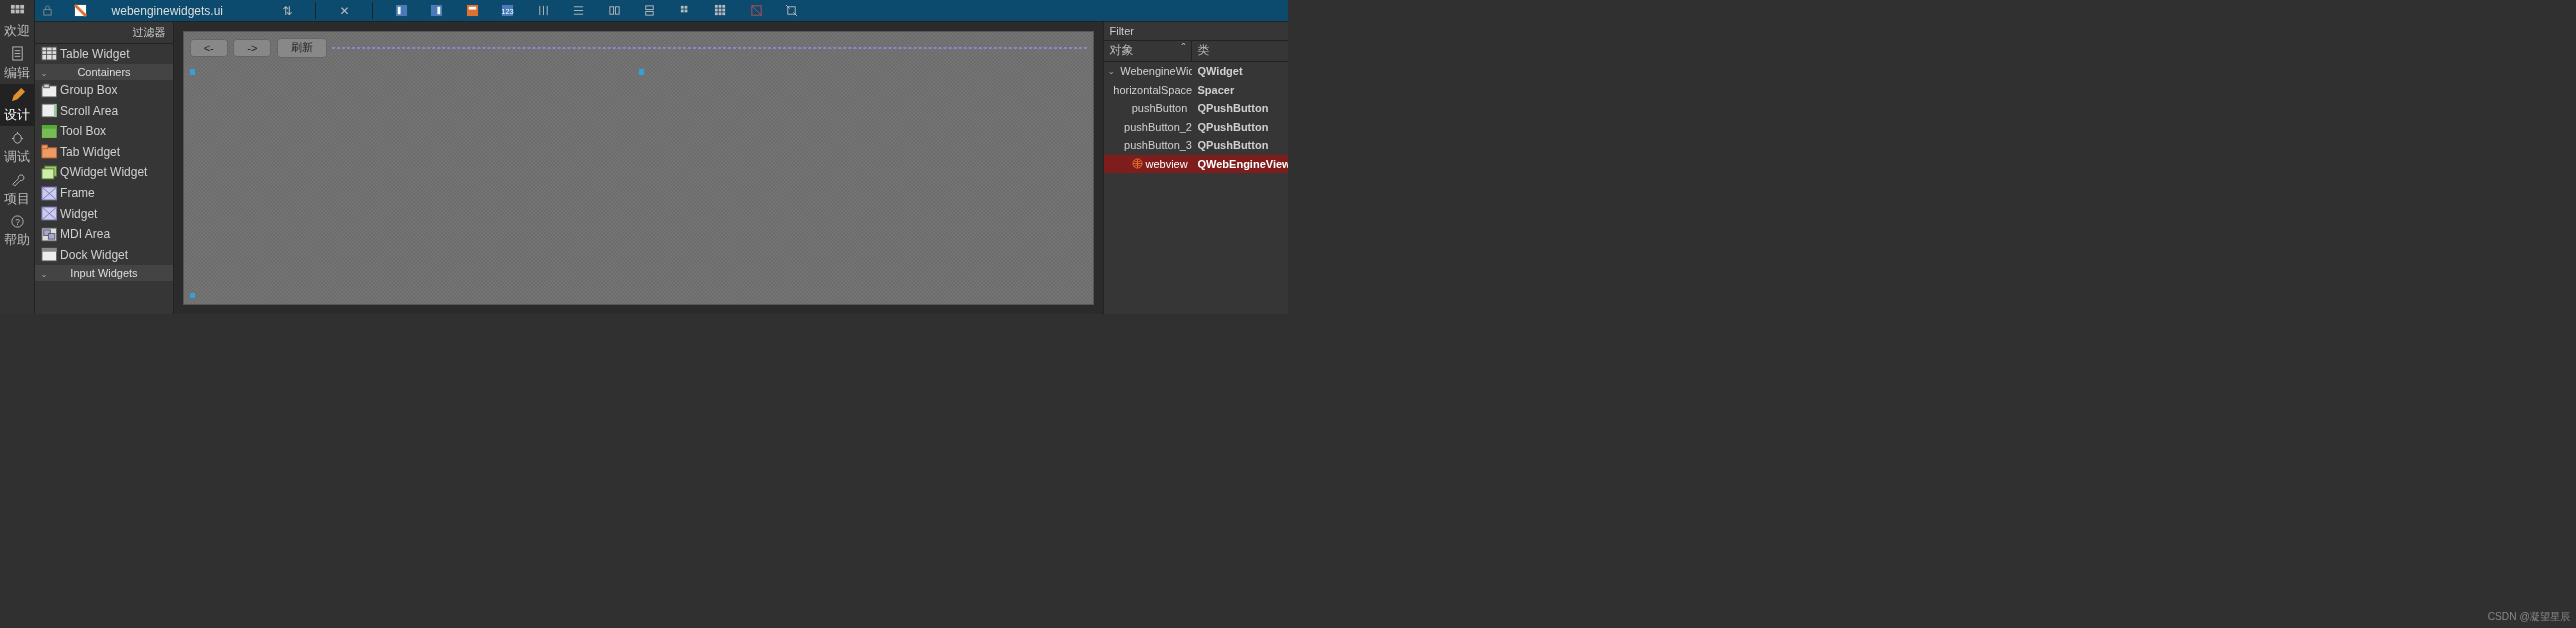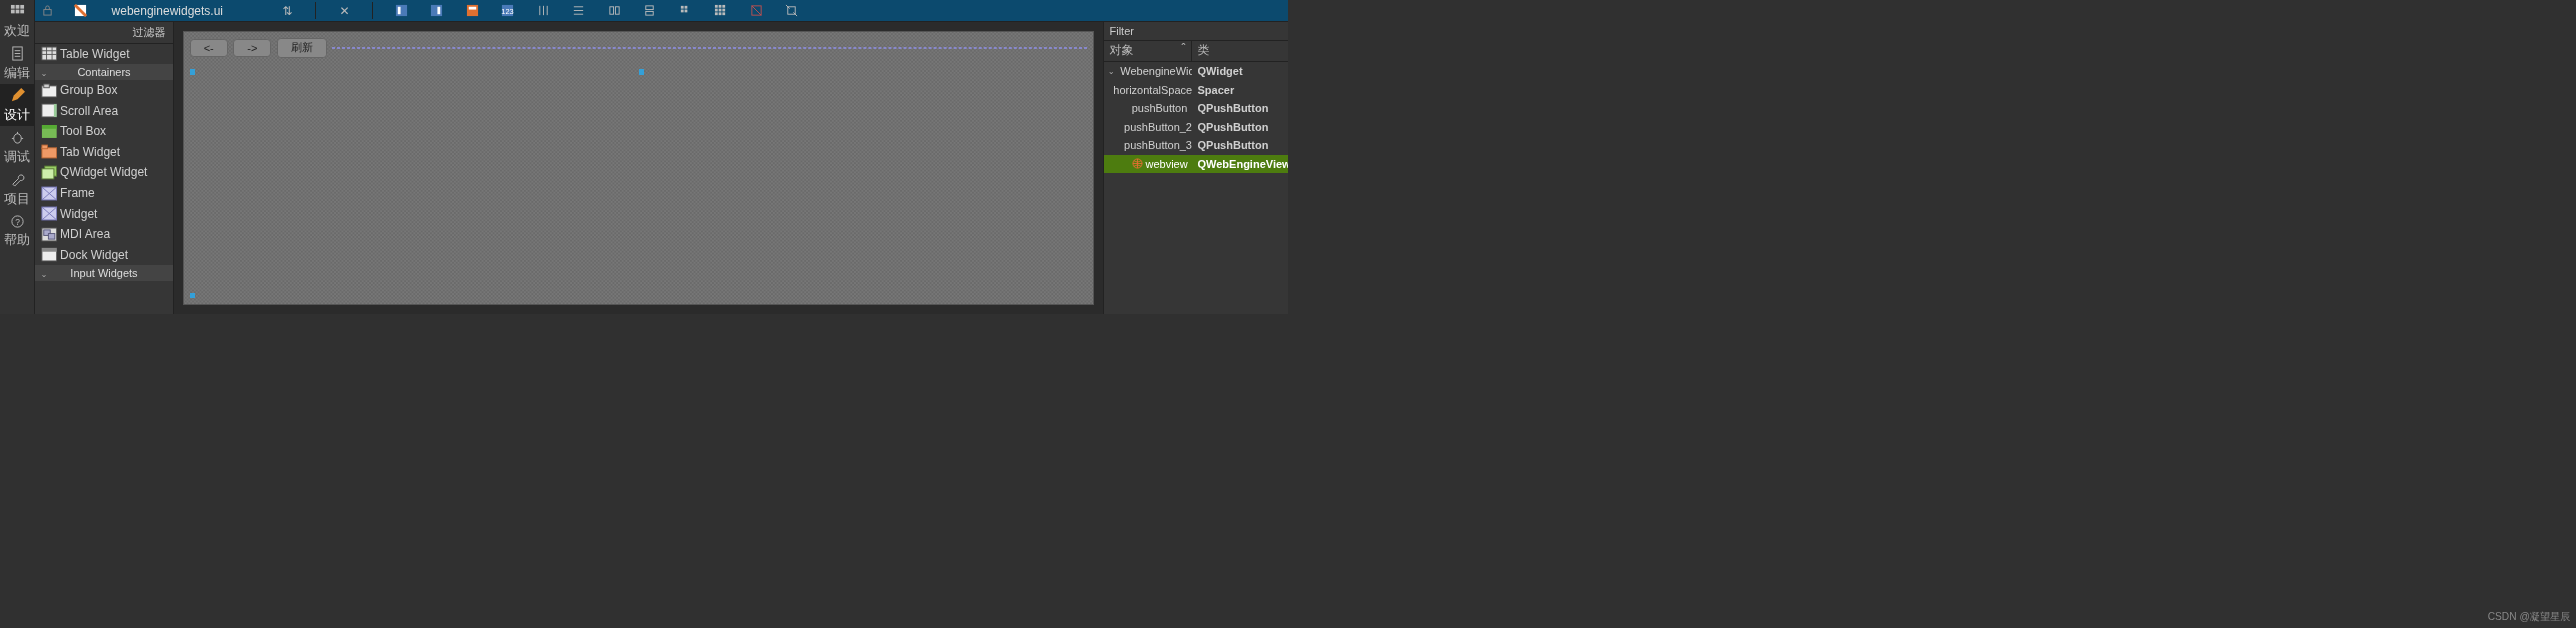--- a/index.html
+++ b/index.html
@@ -32,21 +32,21 @@
 .inspector { width: 185px; background: #363636; border-left: 0.9px solid #222; display: flex; flex-direction: column; }
 .insp-filter { padding: 2.8px 5.5px; color: #ccc; font-size: 11px; border-bottom: 0.9px solid #222; }
 .insp-head { display: flex; font-size: 12px; color: #bbb; border-bottom: 0.9px solid #222; }
 .insp-head > div { padding: 1.8px 5.5px; }
 .col-obj { width: 88px; border-right: 0.9px solid #222; display: flex; justify-content: space-between; }
 .col-cls { flex: 1; }
 .insp-tree { flex: 1; }
 .tree-row { display: flex; align-items: center; font-size: 11px; height: 18.5px; }
 .tree-row > .col-o { width: 88px; display: flex; align-items: center; gap: 2.8px; padding-left: 3.7px; overflow: hidden; white-space: nowrap; }
 .tree-row > .col-c { flex: 1; padding-left: 5.5px; overflow: hidden; white-space: nowrap; font-weight: bold; }
-.tree-row.sel { background: #4d7c0f; color: #fff; }
+.tree-row.sel { background: #7f1d1d; color: #fff; }
 .tree-arrow { font-size: 8.3px; color: #aaa; width: 9.2px; }
 .tree-spacer { width: 9.2px; }
 .watermark { position: absolute; right: 5.5px; bottom: 3.7px; font-size: 10.2px; color: #888; }
 svg { display: block; }
 </style>
 </head>
 <body>
 
 <div class="nav-rail">
   <div class="nav-item">

